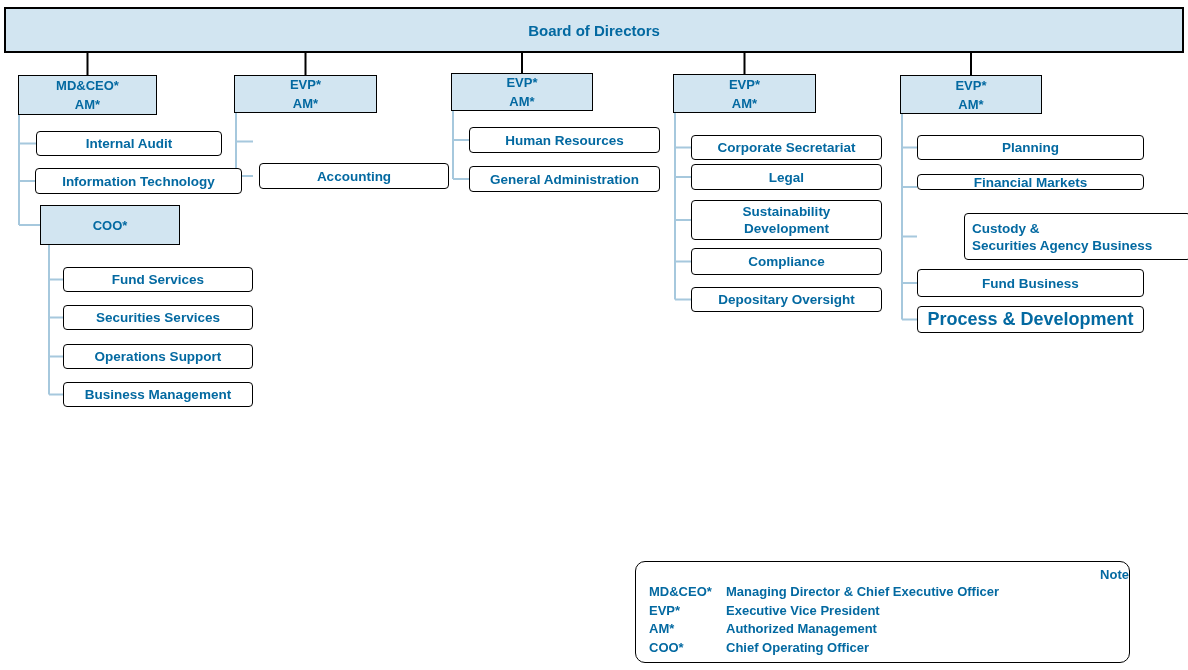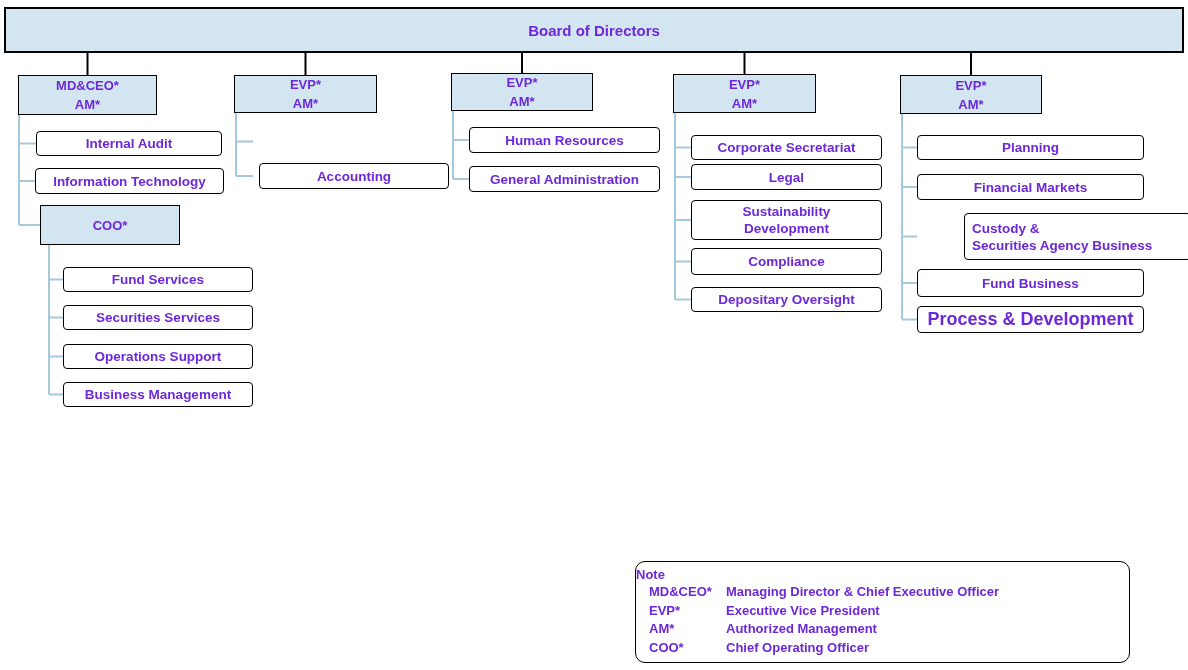--- a/index.html
+++ b/index.html
@@ -2,21 +2,21 @@
 <html style="--box-fill: #d2e5f1; --box-border: #000000; --connector: #a6c8dd; --child-fill: #ffffff;"><head>
 <meta charset="utf-8">
 <style>
   html,body{margin:0;padding:0;background:#ffffff;}
   .canvas{
     position:relative;
     width:1188px;
     height:670px;
     font-family:"Liberation Sans", sans-serif;
     font-weight:700;
-    color:#6d28d9;
+    color:#0369a1;
     overflow:hidden;
     background:#ffffff;
   }
   .connectors{position:absolute;left:0;top:0;}
   .blue-path{stroke:var(--connector,#a6c8dd);stroke-width:2;fill:none;}
   .black-path{stroke:#000000;stroke-width:2;fill:none;}
   .node{
     position:absolute;
     display:flex;
     align-items:center;
@@ -52,21 +52,21 @@
   .note{
     position:absolute;
     left:635px;top:561px;width:495px;height:102px;
     box-sizing:border-box;
     border:1.5px solid #000;
     border-radius:10px;
     background:#fff;
     padding-top:4px;
     font-size:13px;
   }
-  .note-title{text-align:left;line-height:17px;}
+  .note-title{text-align:right;line-height:17px;}
   .note-row{display:flex;padding-left:13px;line-height:18.5px;}
   .note-term{width:77px;flex:none;}
   .note-def{flex:1;}
 </style>
 </head>
 <body>
 
 <div class="canvas">
 
   <svg class="connectors" width="1188" height="670">
@@ -77,21 +77,21 @@
     <path class="blue-path" d="M453 111 V179 M453 140 H469 M453 179 H469"></path>
     <path class="blue-path" d="M675 113 V299.5 M675 147.5 H691 M675 177 H691 M675 220 H691 M675 261.5 H691 M675 299.5 H691"></path>
     <path class="blue-path" d="M902 114 V319.5 M902 147.5 H917 M902 187 H917 M902 236.5 H917 M902 283 H917 M902 319.5 H917"></path>
   </svg>
 
   <div class="node board" style="left:4px;top:7px;width:1180px;height:46px">Board of Directors</div>
 
   <div class="node head" style="left:18px;top:75px;width:139px;height:40px">MD&amp;CEO*
 AM*</div>
   <div class="node" style="left:36px;top:131px;width:186px;height:25px">Internal Audit</div>
-  <div class="node" style="left:35px;top:168px;width:189px;height:26px">Information Technology</div>
+  <div class="node" style="left:35px;top:168px;width:207px;height:26px">Information Technology</div>
   <div class="node head" style="left:40px;top:205px;width:140px;height:40px">COO*</div>
   <div class="node" style="left:63px;top:267px;width:190px;height:25px">Fund Services</div>
   <div class="node" style="left:63px;top:305px;width:190px;height:25px">Securities Services</div>
   <div class="node" style="left:63px;top:344px;width:190px;height:25px">Operations Support</div>
   <div class="node" style="left:63px;top:382px;width:190px;height:25px">Business Management</div>
 
   <div class="node head" style="left:234px;top:75px;width:143px;height:38px">EVP*
 AM*</div>
   <div class="node" style="left:259px;top:163px;width:190px;height:26px">Accounting</div>
 
@@ -105,21 +105,21 @@
   <div class="node" style="left:691px;top:135px;width:191px;height:25px">Corporate Secretariat</div>
   <div class="node" style="left:691px;top:164px;width:191px;height:26px">Legal</div>
   <div class="node" style="left:691px;top:200px;width:191px;height:40px">Sustainability
 Development</div>
   <div class="node" style="left:691px;top:287px;width:191px;height:25px">Depositary Oversight</div>
   <div class="node" style="left:691px;top:248px;width:191px;height:27px">Compliance</div>
 
   <div class="node head" style="left:900px;top:75px;width:142px;height:39px">EVP*
 AM*</div>
   <div class="node" style="left:917px;top:135px;width:227px;height:25px">Planning</div>
-  <div class="node" style="left:917px;top:174px;width:227px;height:26px">Financial Markets</div>
+  <div class="node" style="left:917px;top:174px;width:227px;height:16px">Financial Markets</div>
   <div class="node left-align" style="left:917px;top:213px;width:227px;height:47px">Custody &amp;
 Securities Agency Business</div>
   <div class="node" style="left:917px;top:269px;width:227px;height:28px">Fund Business</div>
   <div class="node big" style="left:917px;top:306px;width:227px;height:27px">Process &amp; Development</div>
 
   <div class="note">
     <div class="note-title">Note</div>
     <div class="note-row">
       <span class="note-term">MD&amp;CEO*</span>
       <span class="note-def">Managing Director &amp; Chief Executive Officer</span>

